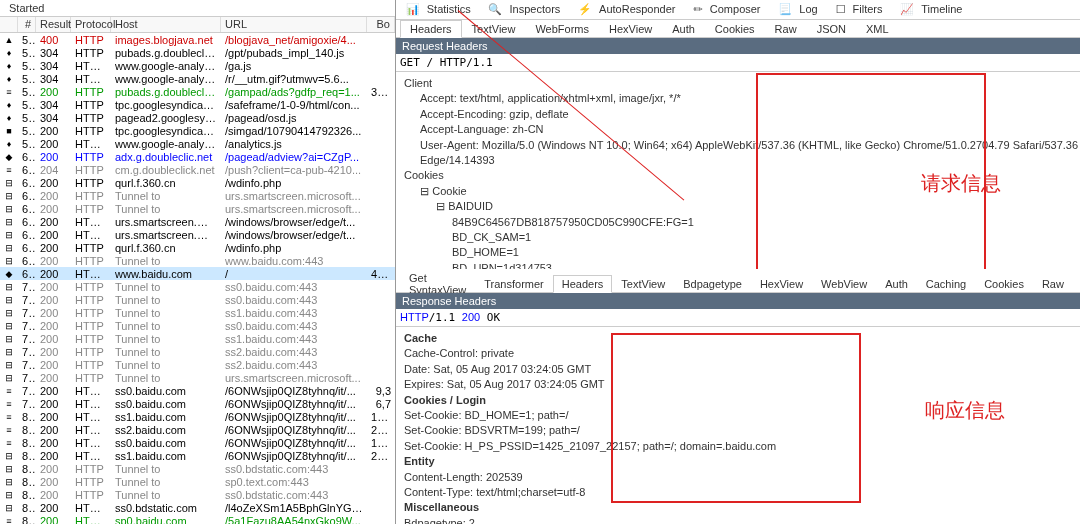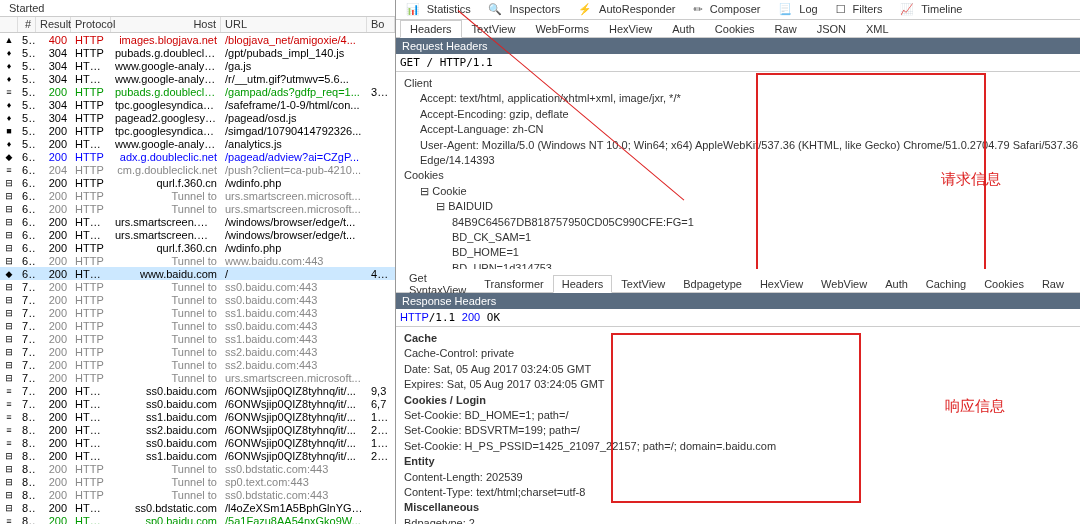--- a/index.html
+++ b/index.html
@@ -3,21 +3,21 @@
 <meta charset="utf-8">
 <style>
 *{box-sizing:border-box;font-family:Tahoma,Arial,sans-serif;font-size:11px}
 body{margin:0;width:1080px;height:524px;display:flex;background:#fff;overflow:hidden}
 .left{width:396px;border-right:1px solid #999;display:flex;flex-direction:column}
 .right{flex:1;display:flex;flex-direction:column;position:relative}
 .small-tabs{height:17px;display:flex;align-items:center;border-bottom:1px solid #ccc;padding-left:4px;gap:2px}
 .small-tabs span{padding:1px 5px;color:#333}
 .hdr{display:flex;background:#f8f8f8;border-bottom:1px solid #ccc;height:16px}
 .hdr div{border-right:1px solid #ddd;padding:1px 4px;color:#333}
-.c0{width:18px}.c1{width:18px;text-align:right}.c2{width:35px;text-align:right}.c3{width:40px}.c4{width:110px;text-align:right}.c5{flex:1}.c6{width:28px;text-align:left}
+.c0{width:18px}.c1{width:18px;text-align:right}.c2{width:35px;text-align:left}.c3{width:40px}.c4{width:110px;text-align:left}.c5{flex:1}.c6{width:28px;text-align:right}
 .rows{flex:1;overflow:hidden}
 .row{display:flex;height:13px;align-items:center}
 .row div{padding:0 4px;white-space:nowrap;overflow:hidden;text-overflow:ellipsis}
 .row .ic{width:18px;text-align:center;font-size:9px}
 .sel{background:#cce8ff}
 .blue{color:#00f}.red{color:#c00}.green{color:#090}.gray{color:#888}
 .toolbar{height:20px;display:flex;align-items:center;border-bottom:1px solid #ccc;gap:6px;padding-left:6px}
 .toolbar span{padding:1px 4px;color:#333}
 .tabs{height:18px;display:flex;align-items:center;border-bottom:1px solid #ccc;padding-left:4px}
 .tabs span{padding:2px 9px;color:#333;border:1px solid transparent}
@@ -27,21 +27,21 @@
 .req{padding:2px 4px;border-bottom:1px solid #ccc;font-family:monospace}
 .tree{padding:4px 8px;line-height:1.4;color:#333;position:relative;overflow:hidden;flex:1}
 .tree b{font-weight:normal}
 .tree .ind1{padding-left:16px}.tree .ind2{padding-left:32px}.tree .ind3{padding-left:48px}
 .resp-tabs{height:18px;display:flex;align-items:center;margin-top:6px;padding-left:4px;border-bottom:1px solid #ccc}
 .resp-tabs span{padding:2px 8px;color:#333;border:1px solid transparent}
 .resp-tabs .act{border:1px solid #ccc;border-bottom:1px solid #fff;background:#fff}
 .resp{padding:2px 4px;font-family:monospace;border-bottom:1px solid #ccc}
 .resp-body{padding:4px 8px;line-height:1.4;color:#333;position:relative;flex:1;overflow:hidden}
 .box{border:2px solid #d22;position:absolute}
-.note{position:absolute;color:#d22;font-size:15px}
+.note{position:absolute;color:#d22;font-size:20px}
 .line{position:absolute;background:#d22;height:1px;transform-origin:left center}
 </style>
 </head>
 <body>
 
 <div class="left">
   <div class="small-tabs">
     <span>Started</span>
   </div>
   <div class="hdr">

